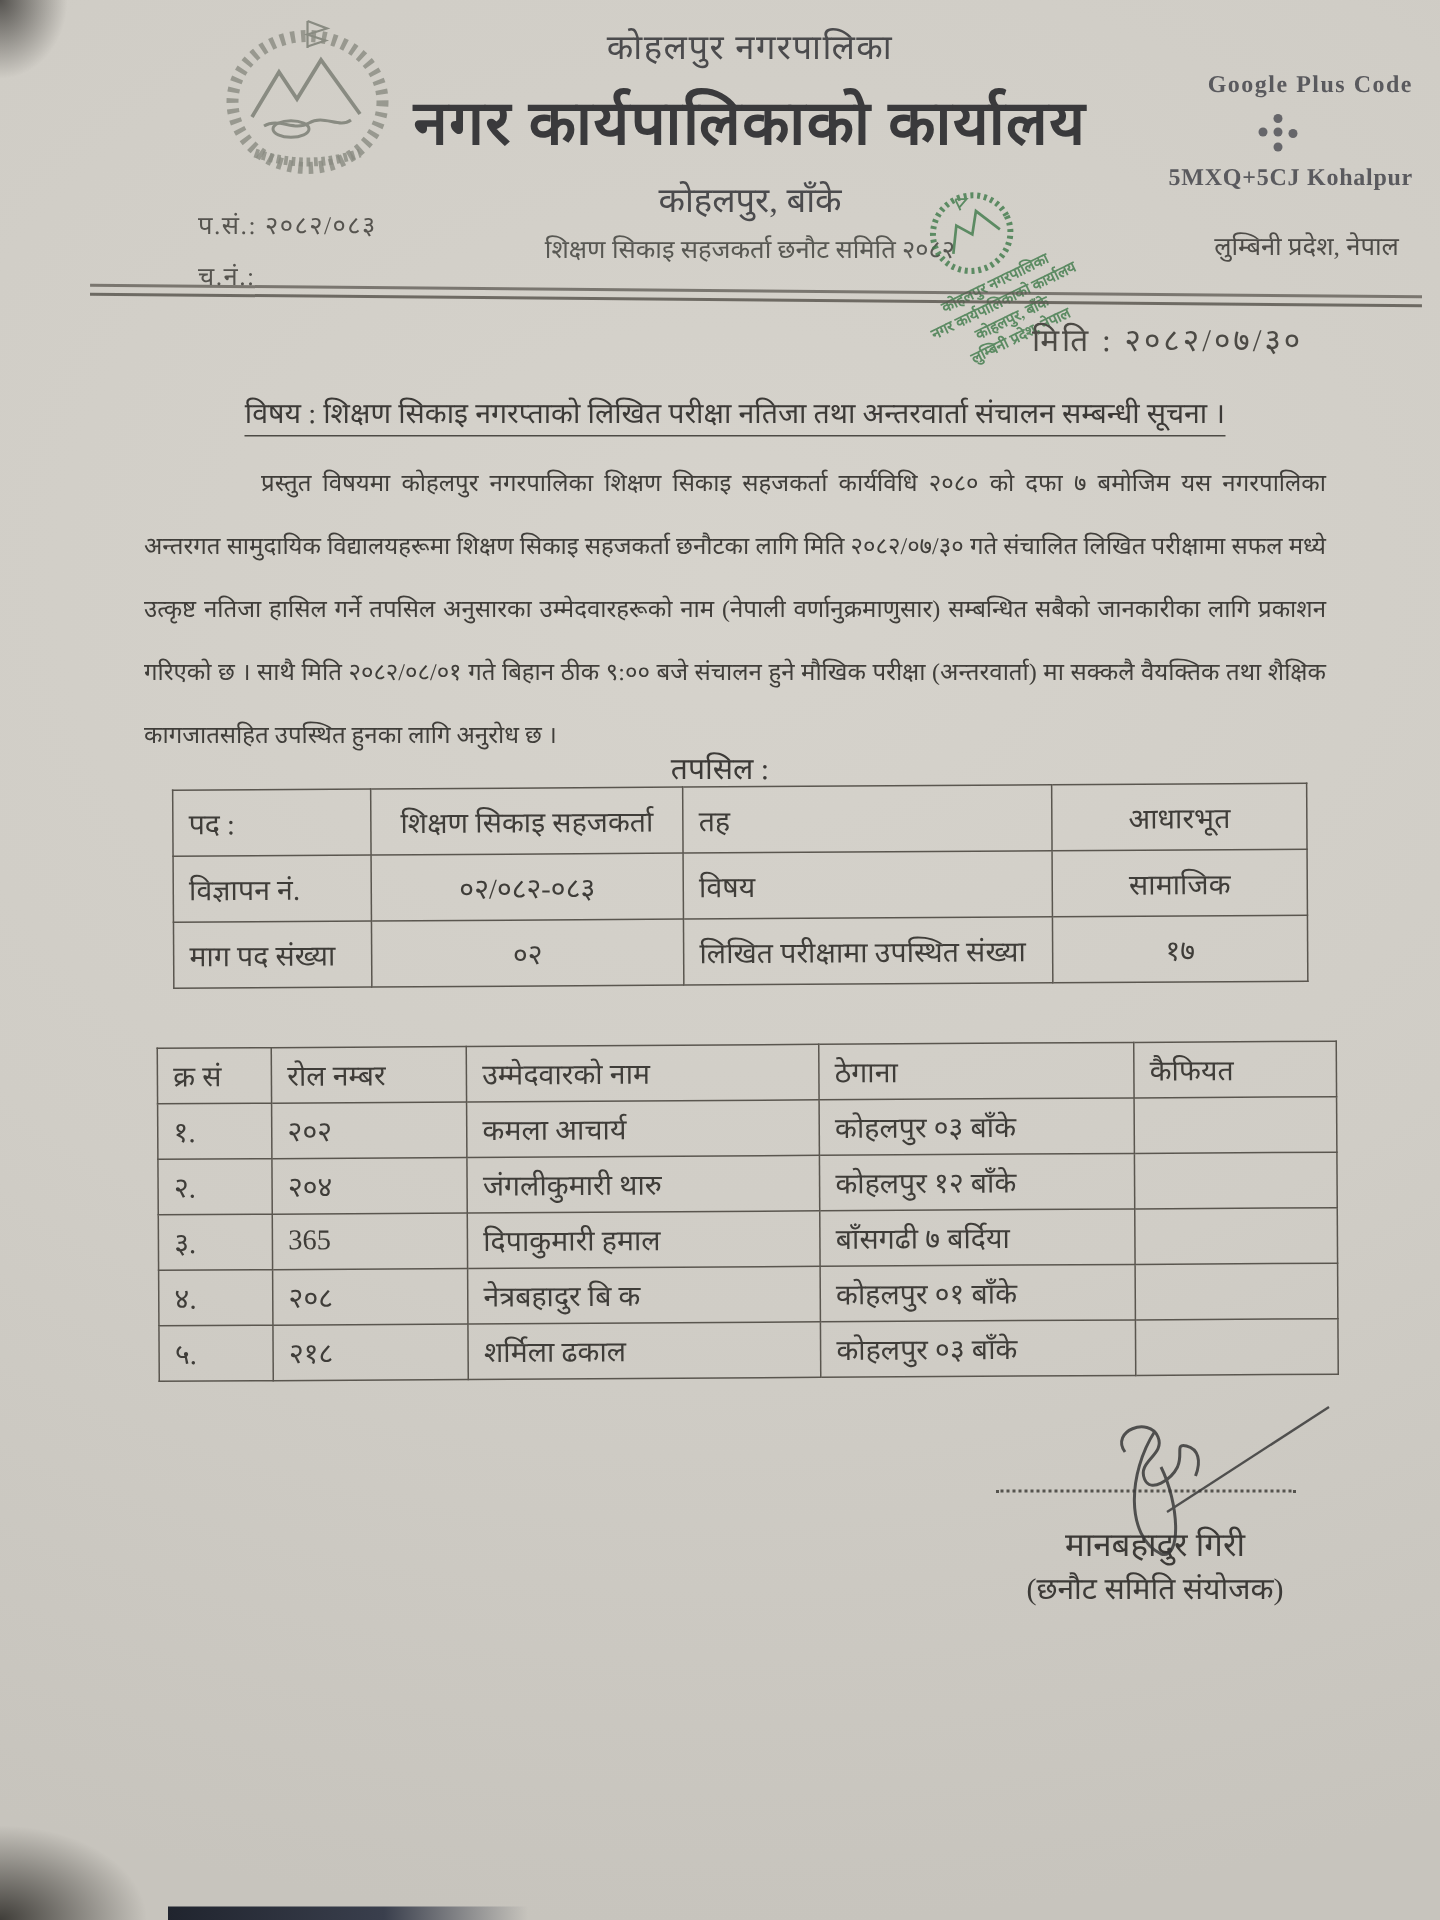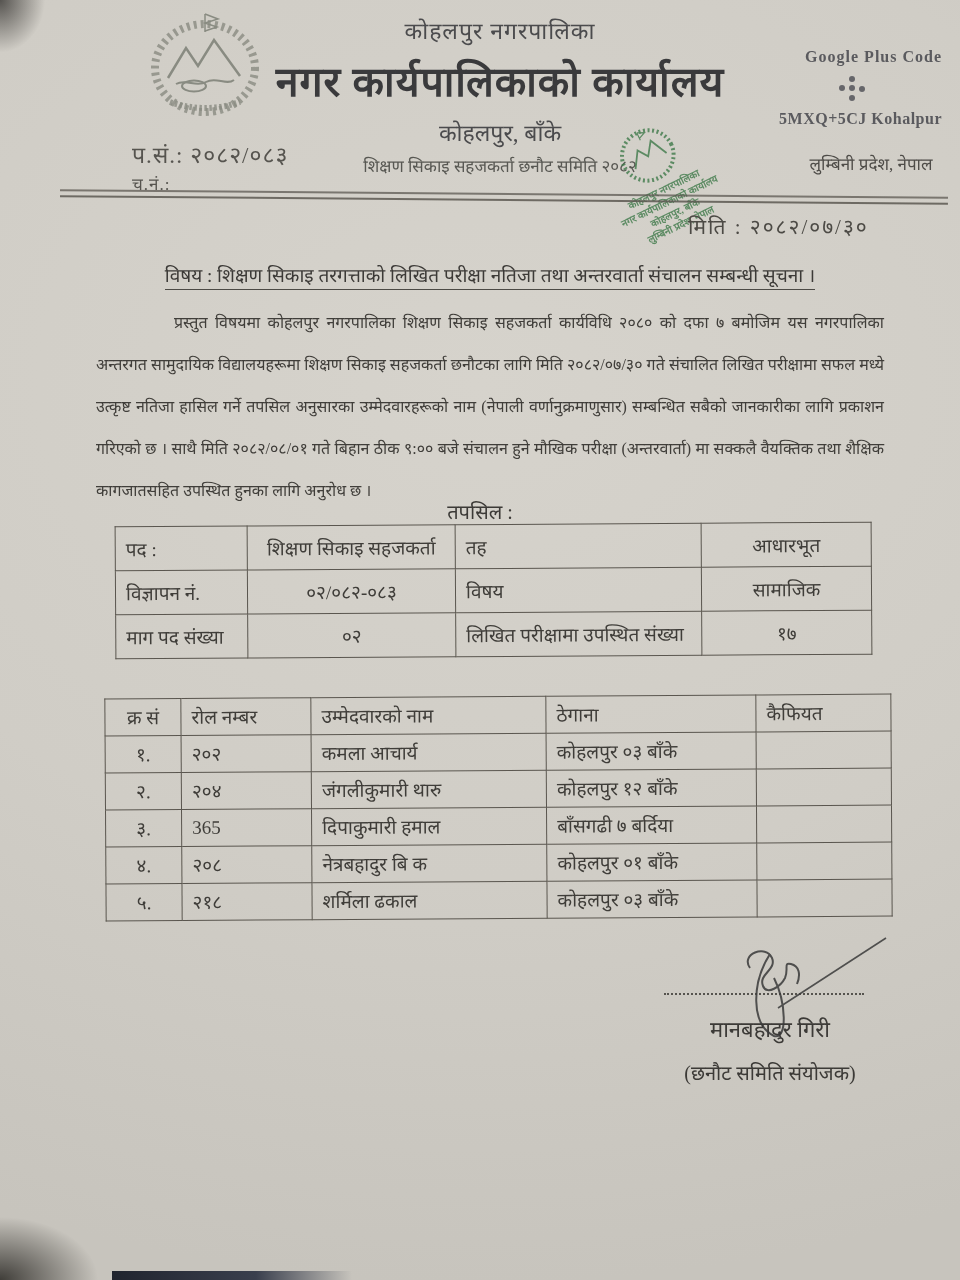--- a/index.html
+++ b/index.html
@@ -24,21 +24,21 @@
   .head-center { left:240px; top:14px; width:520px; text-align:center; }
   .muni-name { font-size:23px; color:#4b4b4d; letter-spacing:1px; }
   .office-name { font-size:41px; font-weight:bold; color:#3a3a3c; margin-top:6px; letter-spacing:1px; }
   .place-name { font-size:23px; color:#4b4b4d; margin-top:8px; }
   .committee-name { font-size:17px; color:#585853; margin-top:6px; }
   .plus-block { left:762px; top:48px; width:180px; text-align:right; color:#5a5a5e; }
   .plus-label { font-size:16px; font-weight:bold; letter-spacing:1px; }
   .plus-dots { margin:8px auto 4px; display:block; }
   .plus-code { font-size:16px; font-weight:bold; letter-spacing:.5px; }
   .province { left:786px; top:152px; width:170px; font-size:17px; color:#4e4c48; text-align:center; }
-  .refno { left:132px; top:138px; font-size:23px; color:#56544f; letter-spacing:1px;text-align:right; }
+  .refno { left:132px; top:138px; font-size:17px; color:#56544f; letter-spacing:1px;text-align:right; }
   .chno { left:132px; top:172px; font-size:17px; color:#56544f; letter-spacing:1px; }
 
   
   .stamp { left:575px; top:122px; width:185px; height:150px; transform:rotate(-26deg);
            color:#3f7a4a; text-align:center; opacity:.8; }
   .stamp-emblem { display:block; margin:0 auto 2px; }
   .stamp-line { font-size:10px; line-height:13px; font-weight:bold; white-space:nowrap; }
 
   
   .rule-wrap { left:60px; top:193px; width:888px; transform:rotate(.5deg); }
@@ -58,29 +58,29 @@
   .cand-head { left:90px; top:666px; width:780px; }
   table { border-collapse:collapse; table-layout:fixed; }
   td { border:1.6px solid #5a564f; font-size:19px; color:#3f3d39; padding:2px 10px;
        vertical-align:middle; overflow:hidden; white-space:nowrap; }
   .t1 { left:115px; top:524px; width:756px; height:132px; transform:rotate(-.35deg); }
   .t1 td { height:44px; }
   .t1 .c0 { width:132px; } .t1 .c1 { width:208px; text-align:center; }
   .t1 .c2 { width:246px; } .t1 .c3 { width:170px; text-align:center; }
   .t2 { left:105px; top:696px; width:786px; transform:rotate(-.35deg); }
   .t2 td { height:37px; }
-  .t2 .c0 { width:76px; text-align:center; } .t2 .c1 { width:130px; text-align:left; }
+  .t2 .c0 { width:76px; } .t2 .c1 { width:130px; text-align:left; }
   .t2 .c2 { width:235px; } .t2 .c3 { width:210px; } .t2 .c4 { width:135px; }
 
   
   .sig-zone { left:650px; top:935px; width:240px; text-align:center; }
   .sig-svg { position:absolute; left:40px; top:-5px; }
   .sig-dots { margin-top:58px; border-bottom:2.5px dotted #55534e; width:200px; margin-left:14px; }
   .sig-name { margin-top:18px; font-size:22px; color:#3c3a37; }
-  .sig-title { margin-top:16px; font-size:20px; color:#3c3a37; }
+  .sig-title { margin-top:2px; font-size:20px; color:#3c3a37; }
 
   
   .bottom-strip { left:112px; bottom:0; width:240px; height:9px;
                   background:linear-gradient(90deg,#20242e,#3a3f4d 60%,rgba(58,63,77,0)); }
 </style>
 </head>
 <body>
 
 <div class="page">
 
@@ -136,21 +136,21 @@
   </div>
 
   <div class="abs rule-wrap">
     <div class="rule-a"></div>
     <div class="rule-b"></div>
   </div>
 
   <div class="abs date-line">मिति : २०८२/०७/३०</div>
 
   <div class="abs subject">
-    <span>विषय : शिक्षण सिकाइ तरगत्ताको लिखित परीक्षा नतिजा तथा अन्तरवार्ता संचालन सम्बन्धी सूचना ।</span>
+    <span>विषय : शिक्षण सिकाइ नगरप्ताको लिखित परीक्षा नतिजा तथा अन्तरवार्ता संचालन सम्बन्धी सूचना ।</span>
   </div>
 
   <div class="abs body-par">प्रस्तुत विषयमा कोहलपुर नगरपालिका शिक्षण सिकाइ सहजकर्ता कार्यविधि २०८० को दफा ७ बमोजिम यस नगरपालिका अन्तरगत सामुदायिक विद्यालयहरूमा शिक्षण सिकाइ सहजकर्ता छनौटका लागि मिति २०८२/०७/३० गते संचालित लिखित परीक्षामा सफल मध्ये उत्कृष्ट नतिजा हासिल गर्ने तपसिल अनुसारका उम्मेदवारहरूको नाम (नेपाली वर्णानुक्रमाणुसार) सम्बन्धित सबैको जानकारीका लागि प्रकाशन गरिएको छ । साथै मिति २०८२/०८/०१ गते बिहान ठीक ९:०० बजे संचालन हुने मौखिक परीक्षा (अन्तरवार्ता) मा सक्कलै वैयक्तिक तथा शैक्षिक कागजातसहित उपस्थित हुनका लागि अनुरोध छ ।</div>
 
   <div class="abs center-head tapasil">तपसिल :</div>
 
   <table class="abs t1">
     <tbody>
       <tr>
         <td class="c0">पद :</td>

